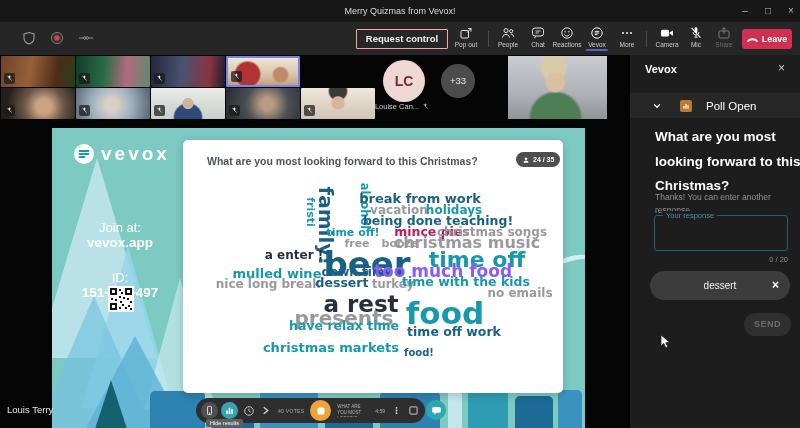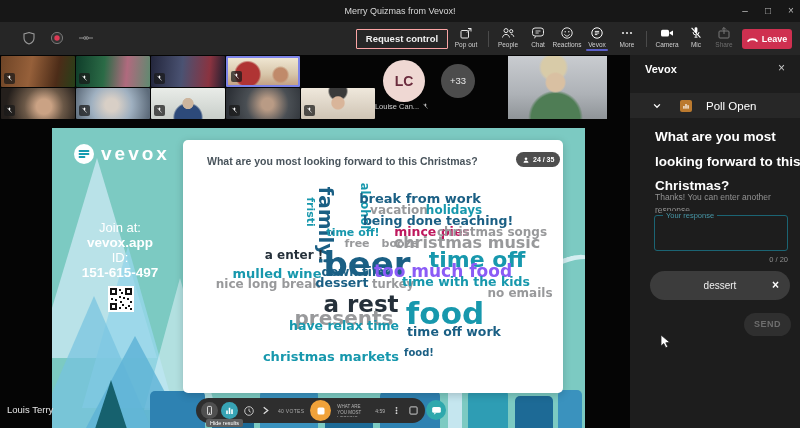--- a/index.html
+++ b/index.html
@@ -374,21 +374,21 @@
             <circle cx="11" cy="11" r="10" fill="#fff"></circle>
             <path d="M6.5 8h9M6.5 11h9M6.5 14h5" stroke="#169cb1" stroke-width="1.8" stroke-linecap="round"></path>
           </svg>
         </span>
       <span class="brandname">vevox</span>
     </div>
 
     <div class="joinblock" style="top:92px;">
       <div class="jl">Join at:</div>
       <div class="jv">vevox.app</div>
-      <div class="jl" style="margin-top:0;">ID:</div>
+      <div class="jl" style="margin-top:20px;">ID:</div>
       <div class="jv">151-615-497</div>
     </div>
 
     <div class="qr">
       <svg width="26" height="26" viewBox="0 0 26 26">
           <rect width="26" height="26" fill="#fff"></rect>
         <rect x="2" y="2" width="7" height="7" fill="#111"></rect>
           <rect x="4" y="4" width="3" height="3" fill="#fff"></rect>
         <rect x="17" y="2" width="7" height="7" fill="#111"></rect>
           <rect x="19" y="4" width="3" height="3" fill="#fff"></rect>
@@ -445,21 +445,21 @@
           <span class="word" style="left: 85px; top: 144px; font-size: 12px; color: rgb(152, 153, 155);">nice long break</span>
           <span class="word" style="left: 159px; top: 143px; font-size: 12.5px; color: rgb(26, 95, 132);">dessert</span>
           <span class="word" style="left: 210px; top: 145px; font-size: 11.5px; color: rgb(152, 153, 155);">turkey</span>
           <span class="word" style="left: 283px; top: 142px; font-size: 12.5px; color: rgb(23, 152, 173);">time with the kids</span>
           <span class="word" style="left: 337px; top: 153px; font-size: 12px; color: rgb(152, 153, 155);">no emails</span>
           <span class="word" style="left: 178px; top: 164px; font-size: 23px; color: rgb(37, 48, 58);">a rest</span>
           <span class="word" style="left: 262px; top: 173px; font-size: 31px; color: rgb(23, 152, 173);">food</span>
           <span class="word" style="left: 161px; top: 178px; font-size: 20px; color: rgb(152, 153, 155);">presents</span>
           <span class="word" style="left: 161px; top: 186px; font-size: 12.5px; color: rgb(23, 152, 173);">have relax time</span>
           <span class="word" style="left: 271px; top: 192px; font-size: 12.5px; color: rgb(26, 95, 132);">time off work</span>
-          <span class="word" style="left: 148px; top: 216px; font-size: 13px; color: rgb(23, 152, 173);">christmas markets</span>
+          <span class="word" style="left: 148px; top: 207px; font-size: 13px; color: rgb(23, 152, 173);">christmas markets</span>
           <span class="word" style="left: 236px; top: 213px; font-size: 10px; color: rgb(26, 95, 132);">food!</span>
       </div>
     </div>
   </div>
 
   <div class="mediabar">
     <div class="mbtn" style="width:17px;height:17px;background:#4f4f4f;">
       <svg width="11" height="11" viewBox="0 0 14 14">
           <rect x="4.5" y="1.8" width="5" height="10.4" rx="1" stroke="#fff" fill="none" stroke-width="1"></rect>
           <circle cx="7" cy="10.4" r=".7" fill="#fff"></circle>

